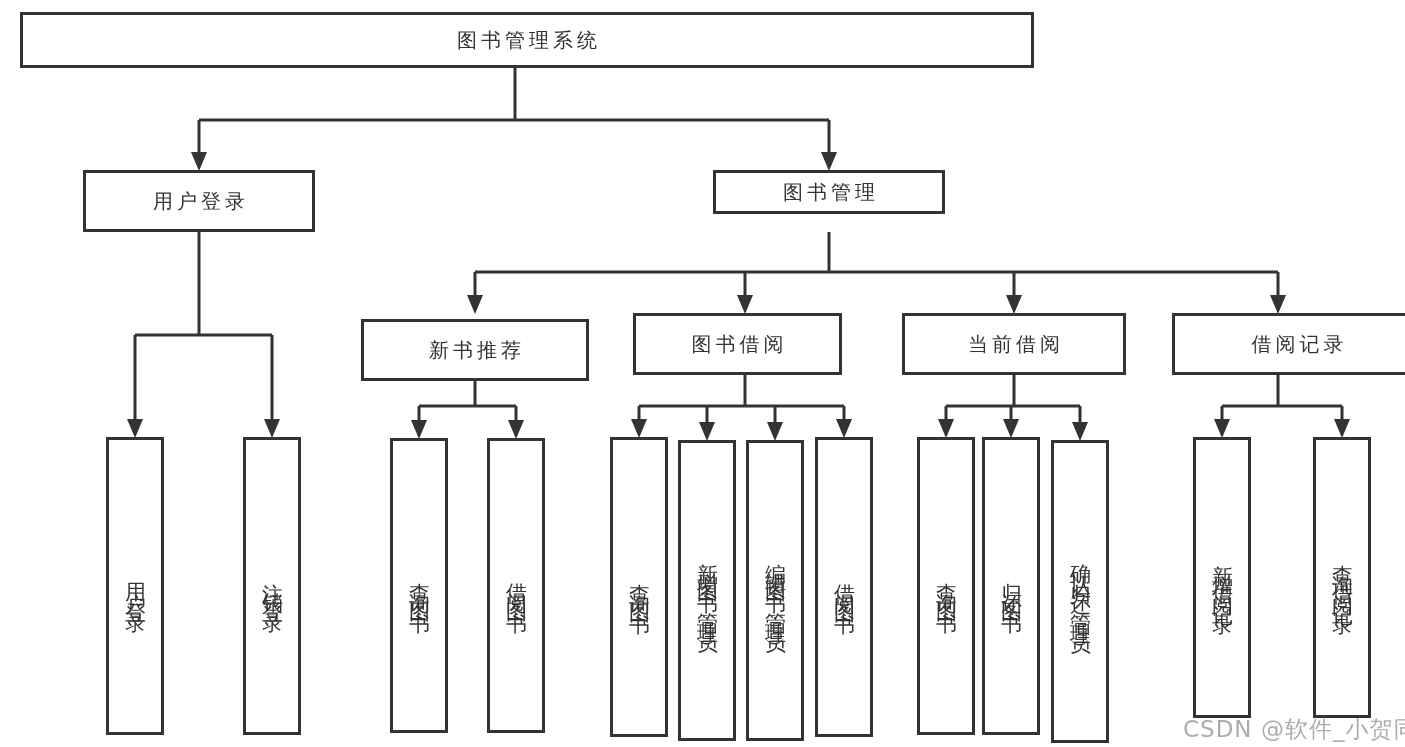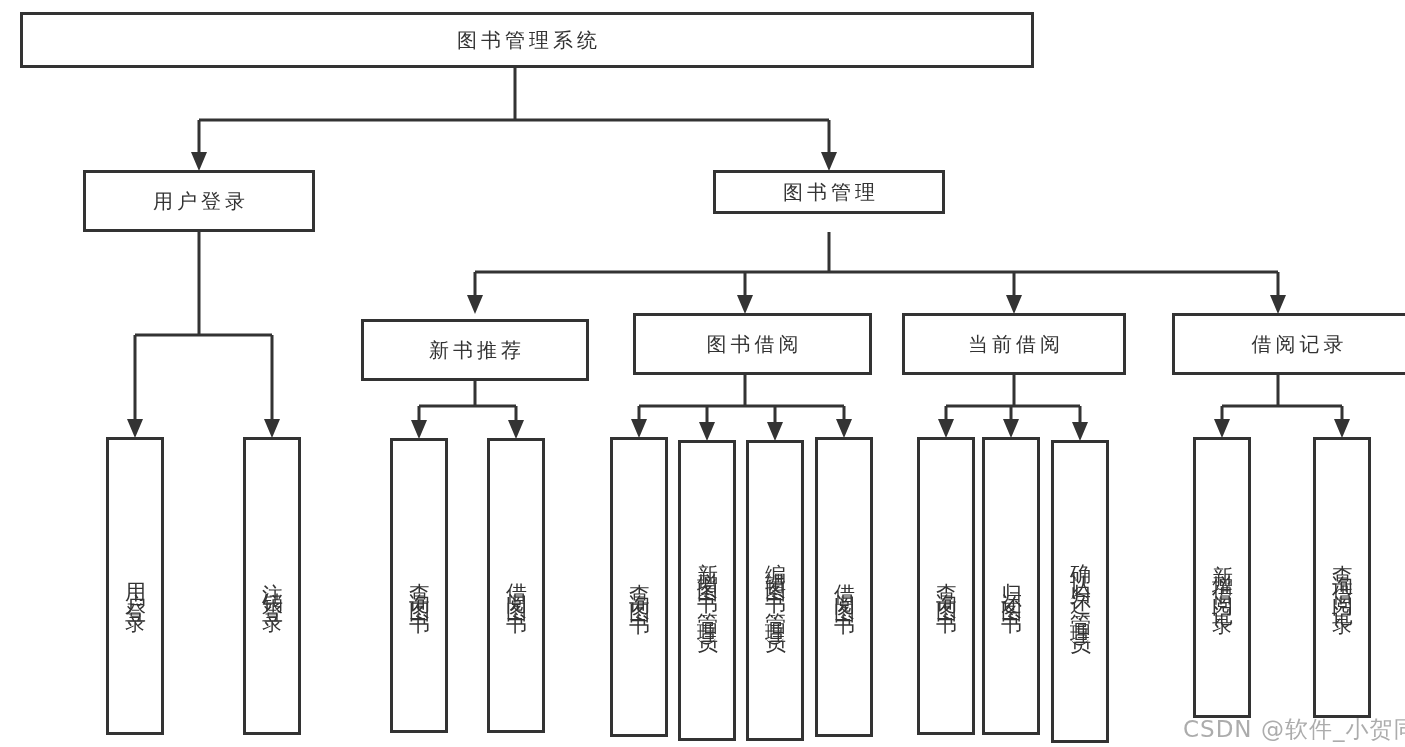--- a/index.html
+++ b/index.html
@@ -84,21 +84,21 @@
              M946 438 l-8 -19 h16 z M1011 438 l-8 -19 h16 z M1080 441 l-8 -19 h16 z
              M1222 438 l-8 -19 h16 z M1342 438 l-8 -19 h16 z" fill="#333333" stroke="none"></path>
   </svg>
 
   <div class="hbox" style="left:20px; top:12px; width:1014px; height:56px;">图书管理系统</div>
 
   <div class="hbox" style="left:83px; top:170px; width:232px; height:62px;">用户登录</div>
   <div class="hbox" style="left:713px; top:170px; width:232px; height:44px;">图书管理</div>
 
   <div class="hbox" style="left:361px; top:299px; width:228px; height:62px;margin-top:20px;">新书推荐</div>
-  <div class="hbox" style="left:633px; top:313px; width:239px; height:62px;">图书借阅</div>
+  <div class="hbox" style="left:633px; top:313px; width:209px; height:62px;">图书借阅</div>
   <div class="hbox" style="left:902px; top:313px; width:224px; height:62px;font-family:Liberation Mono, monospace;">当前借阅</div>
   <div class="hbox" style="left:1172px; top:313px; width:251px; height:62px;">借阅记录</div>
 
   <div class="vbox" style="left:106px; top:437px; width:58px; height:298px;">用户登录</div>
   <div class="vbox" style="left:243px; top:437px; width:58px; height:298px;">注销登录</div>
 
   <div class="vbox" style="left:390px; top:438px; width:58px; height:295px;">查询图书</div>
   <div class="vbox" style="left:487px; top:438px; width:58px; height:295px;">借阅图书</div>
 
   <div class="vbox" style="left:610px; top:437px; width:58px; height:300px;">查询图书</div>

